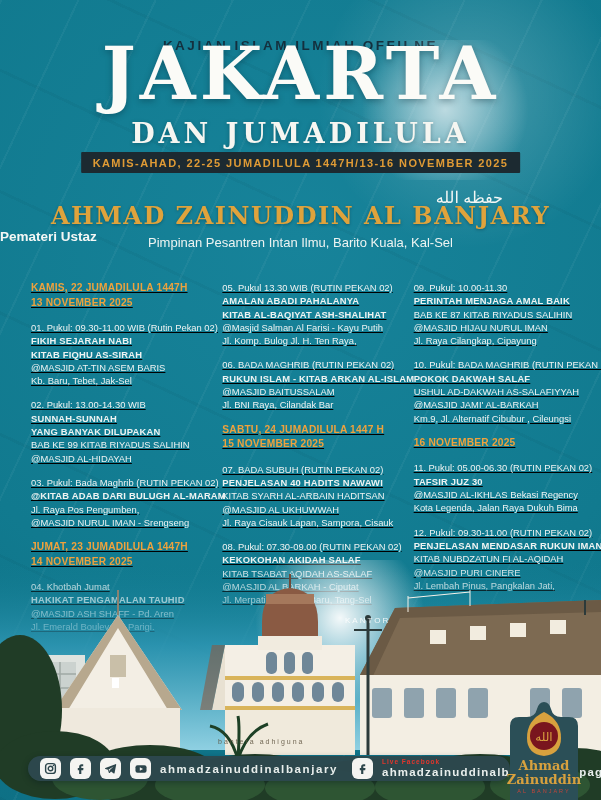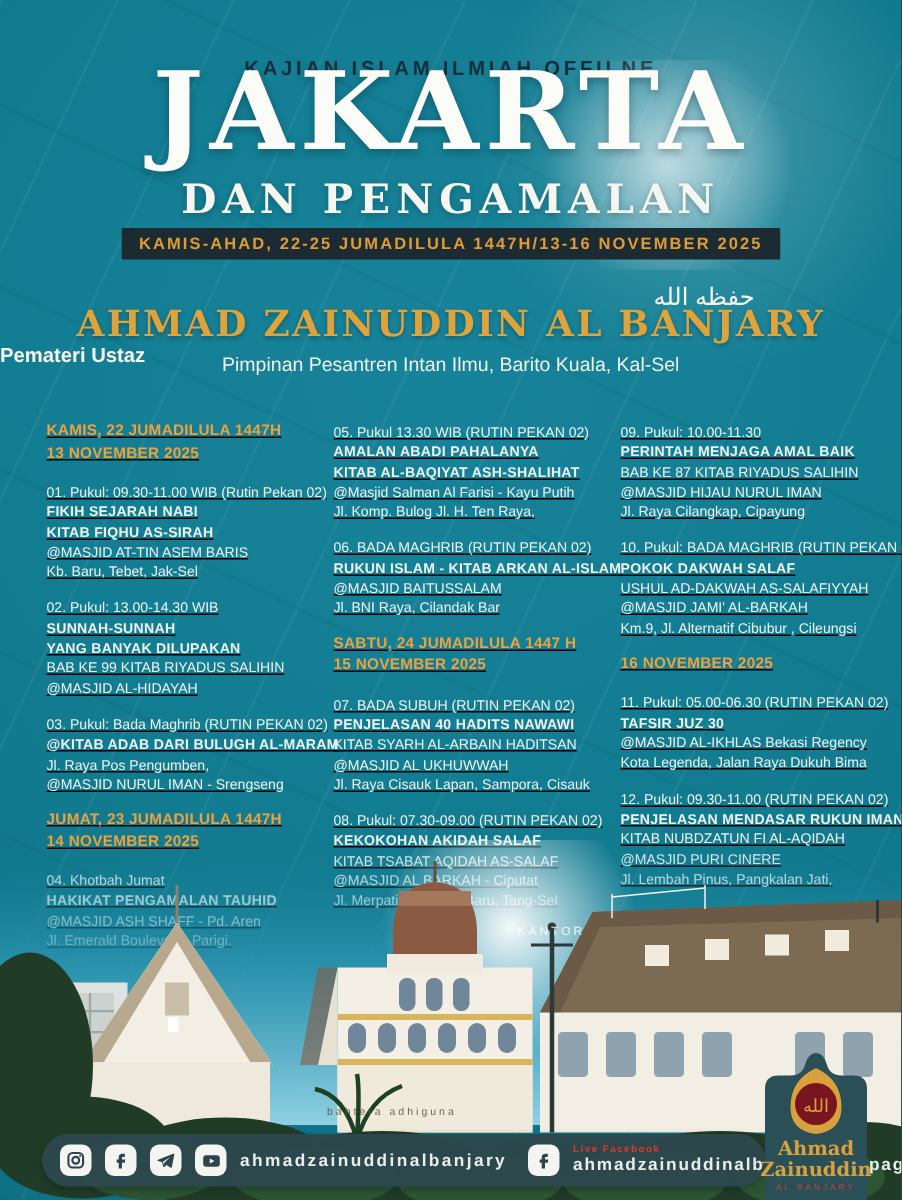--- a/index.html
+++ b/index.html
@@ -42,21 +42,21 @@
   .sched-col{flex:1 1 0;min-width:0;}
   .blk{margin-bottom:11px;}
   .blk div{font-size:9.4px;line-height:13.3px;color:#eef3f2;white-space:nowrap;}
   .blk.day div{color:#efa23c;font-weight:bold;font-size:10.2px;line-height:14.5px;letter-spacing:.2px;}
   .blk div.b{font-weight:bold;letter-spacing:.2px;}
   
   .photo{position:absolute;left:0;top:560px;width:601px;height:240px;}
   .photo svg{display:block;}
   .photo-sign{position:absolute;color:rgba(90,80,60,.85);font-size:7px;letter-spacing:2px;}
   
-  .social-bar{position:absolute;left:28px;top:756px;width:482px;height:35px;
+  .social-bar{position:absolute;left:28px;top:756px;width:482px;height:25px;
     background:rgba(45,72,78,.96);border-radius:18px;display:flex;align-items:center;
     padding:0 12px;box-sizing:border-box;box-shadow:0 2px 6px rgba(0,20,28,.35);}
   .sicon{width:21px;height:21px;background:#f4f4f1;border-radius:6px;margin-right:9px;
     display:flex;align-items:center;justify-content:center;color:#2c454b;flex:0 0 auto;}
   .sicon svg{display:block;}
   .handle{color:#e8eeec;font-weight:bold;font-size:11.5px;letter-spacing:1.6px;margin-right:14px;white-space:nowrap;}
   .fb-group{display:flex;align-items:center;}
   .fb-stack{display:flex;flex-direction:column;line-height:1;}
   .live-label{color:#e2362c;font-weight:bold;font-size:6.5px;letter-spacing:1px;margin-bottom:1px;}
   .handle2{color:#e8eeec;font-weight:bold;font-size:11.5px;letter-spacing:1.2px;white-space:nowrap;}
@@ -65,21 +65,21 @@
   .badge svg{display:block;}
 </style>
 </head>
 <body>
 
 <div class="poster">
 
   <div class="kicker">KAJIAN ISLAM ILMIAH OFFILNE</div>
   <div class="title-glow"></div>
   <div class="title">JAKARTA</div>
-  <div class="subtitle">DAN PENGAMALAN</div>
+  <div class="subtitle">DAN JUMADILULA</div>
   <div class="date-banner">KAMIS-AHAD, 22-25 JUMADILULA 1447H/13-16 NOVEMBER 2025</div>
 
   <div class="speaker-label">Pemateri Ustaz</div>
   <div class="honorific">حفظه الله</div>
   <div class="speaker-name">AHMAD ZAINUDDIN AL BANJARY</div>
   <div class="speaker-role">Pimpinan Pesantren Intan Ilmu, Barito Kuala, Kal-Sel</div>
 
   <div class="schedule" id="schedule">
       <div class="sched-col">
         <div class="blk day">

